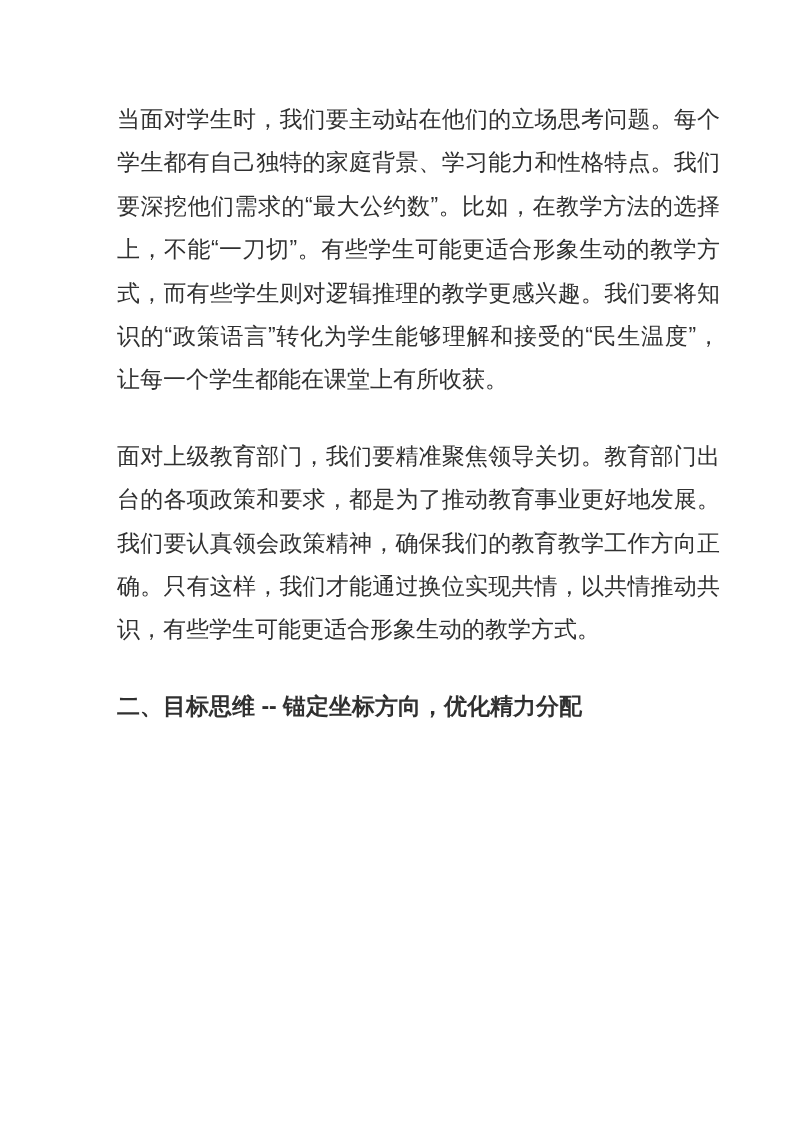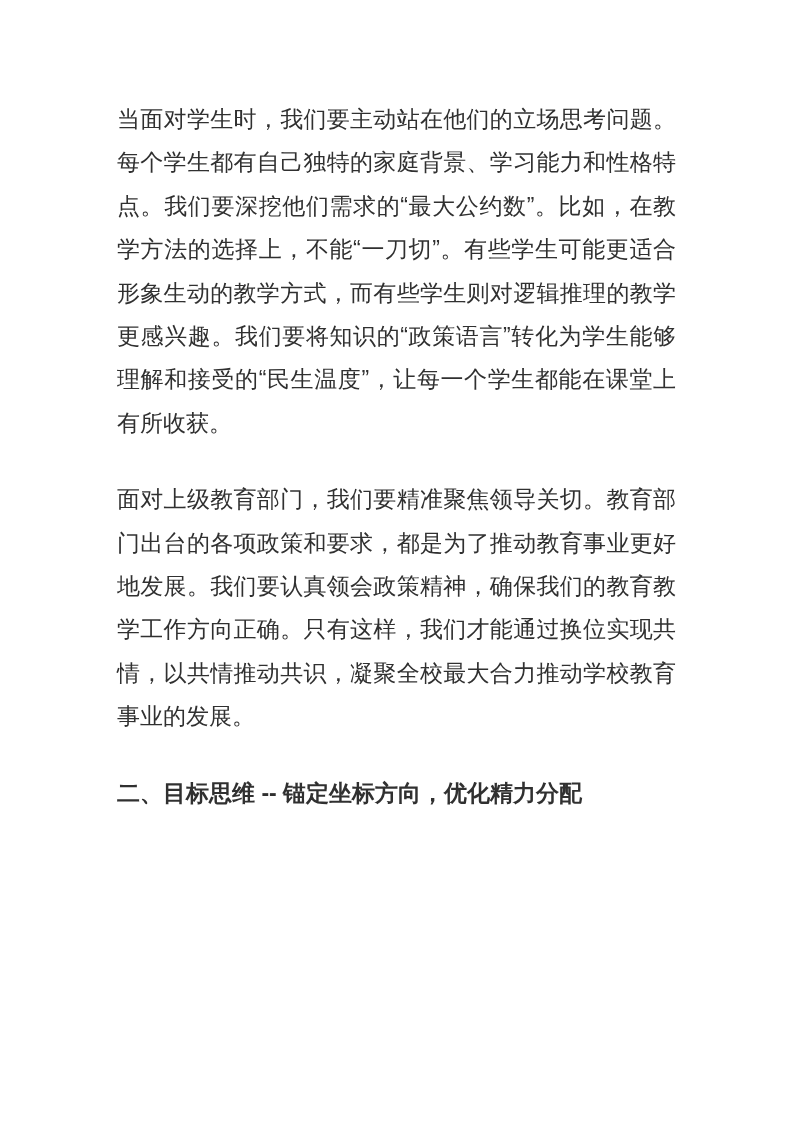--- a/index.html
+++ b/index.html
@@ -10,21 +10,21 @@
     width: 793px;
     height: 1122px;
     background: #ffffff;
     overflow: hidden;
   }
   .page {
     box-sizing: border-box;
     width: 793px;
     height: 1122px;
     background: #ffffff;
-    padding: 98px 117px 0 117px;
+    padding: 98px 73px 0 117px;
     font-family: "Liberation Sans", "DejaVu Sans", sans-serif;
     color: #303030;
   }
   .body-paragraph {
     margin: 0 0 33px 0;
     font-size: 23px;
     line-height: 43.4px;
     text-align: justify;
     text-justify: inter-ideograph;
     word-break: break-all;
@@ -37,16 +37,16 @@
     text-align: left;
   }
 </style>
 </head>
 <body>
 
 <div class="page">
   <p class="body-paragraph">当面对学生时，我们要主动站在他们的立场思考问题。每个学生都有自己独特的家庭背景、学习能力和性格特点。我们要深挖他们需求的“最大公约数”。比如，在教学方法的选择上，不能“一刀切”。有些学生可能更适合形象生动的教学方式，而有些学生则对逻辑推理的教学更感兴趣。我们要将知识的“政策语言”转化为学生能够理解和接受的“民生温度”，让每一个学生都能在课堂上有所收获。</p>
 
 
-  <p class="body-paragraph">面对上级教育部门，我们要精准聚焦领导关切。教育部门出台的各项政策和要求，都是为了推动教育事业更好地发展。我们要认真领会政策精神，确保我们的教育教学工作方向正确。只有这样，我们才能通过换位实现共情，以共情推动共识，凝聚全校最大合力推动学校教育事业的发展。</p>
+  <p class="body-paragraph">面对上级教育部门，我们要精准聚焦领导关切。教育部门出台的各项政策和要求，都是为了推动教育事业更好地发展。我们要认真领会政策精神，确保我们的教育教学工作方向正确。只有这样，我们才能通过换位实现共情，以共情推动共识，有些学生可能更适合形象生动的教学方式。</p>
 
   <h2 class="section-heading">二、目标思维 -- 锚定坐标方向，优化精力分配</h2>
 </div>
 
 </body></html>

